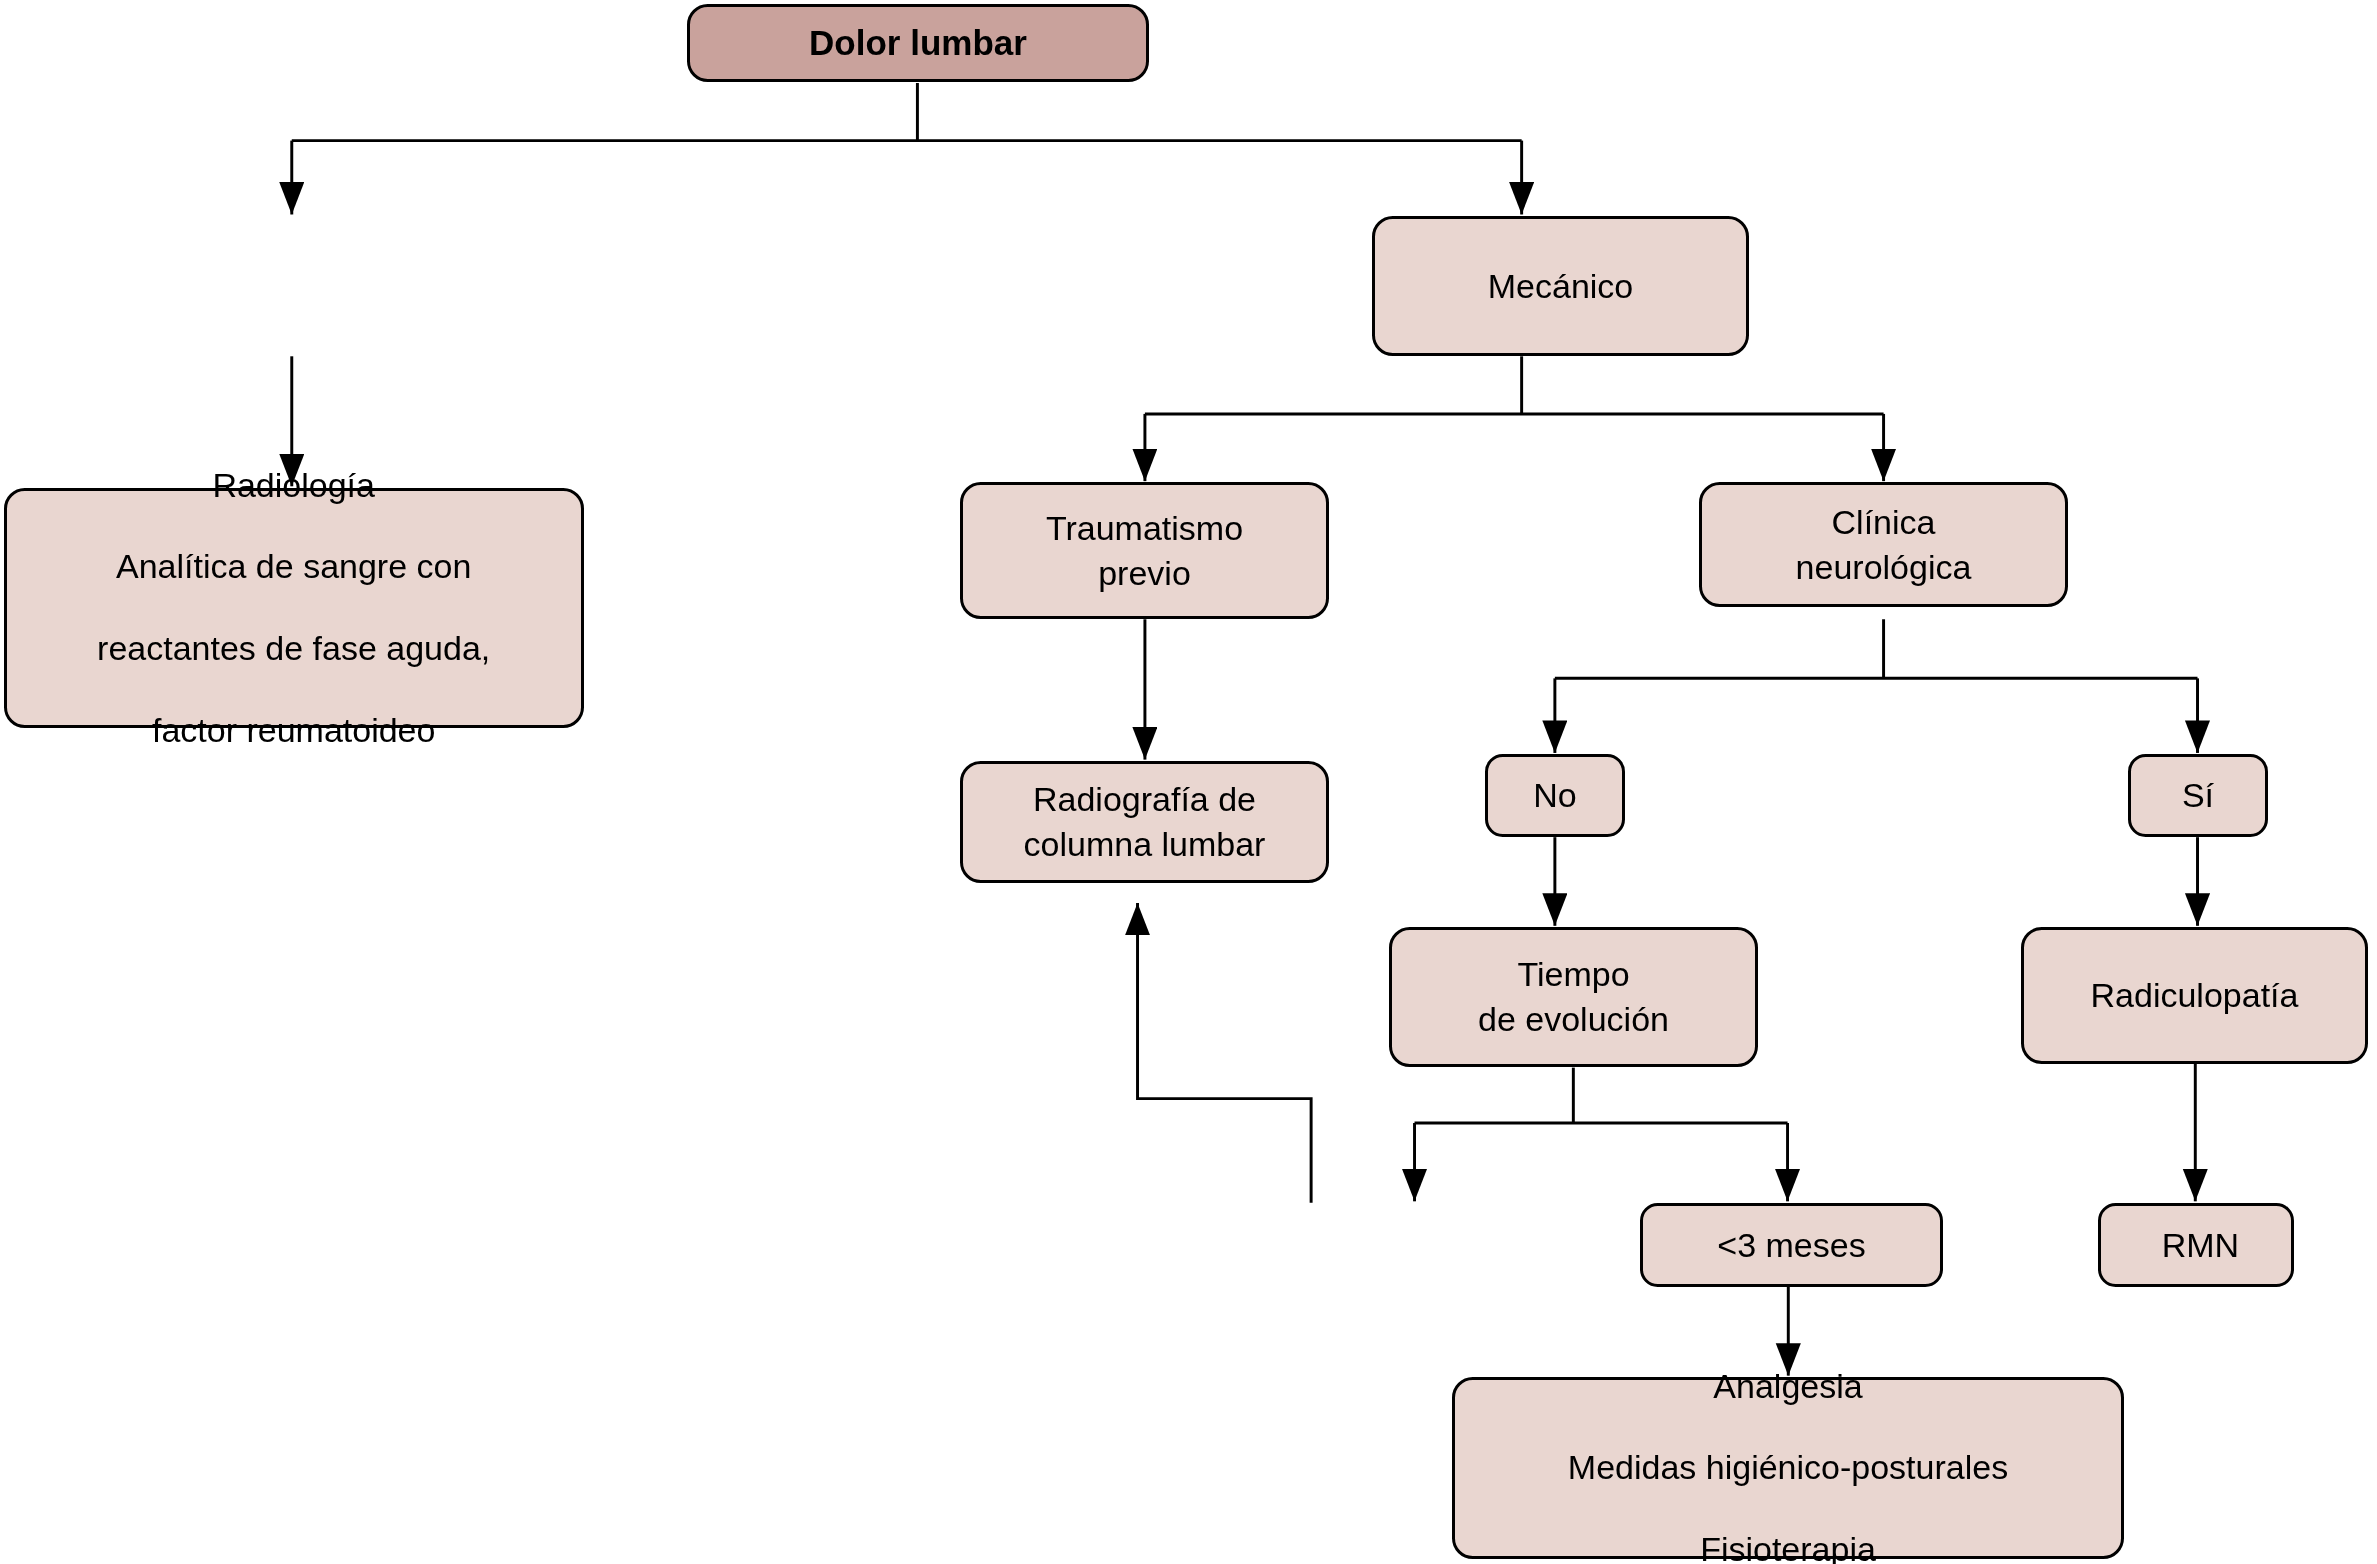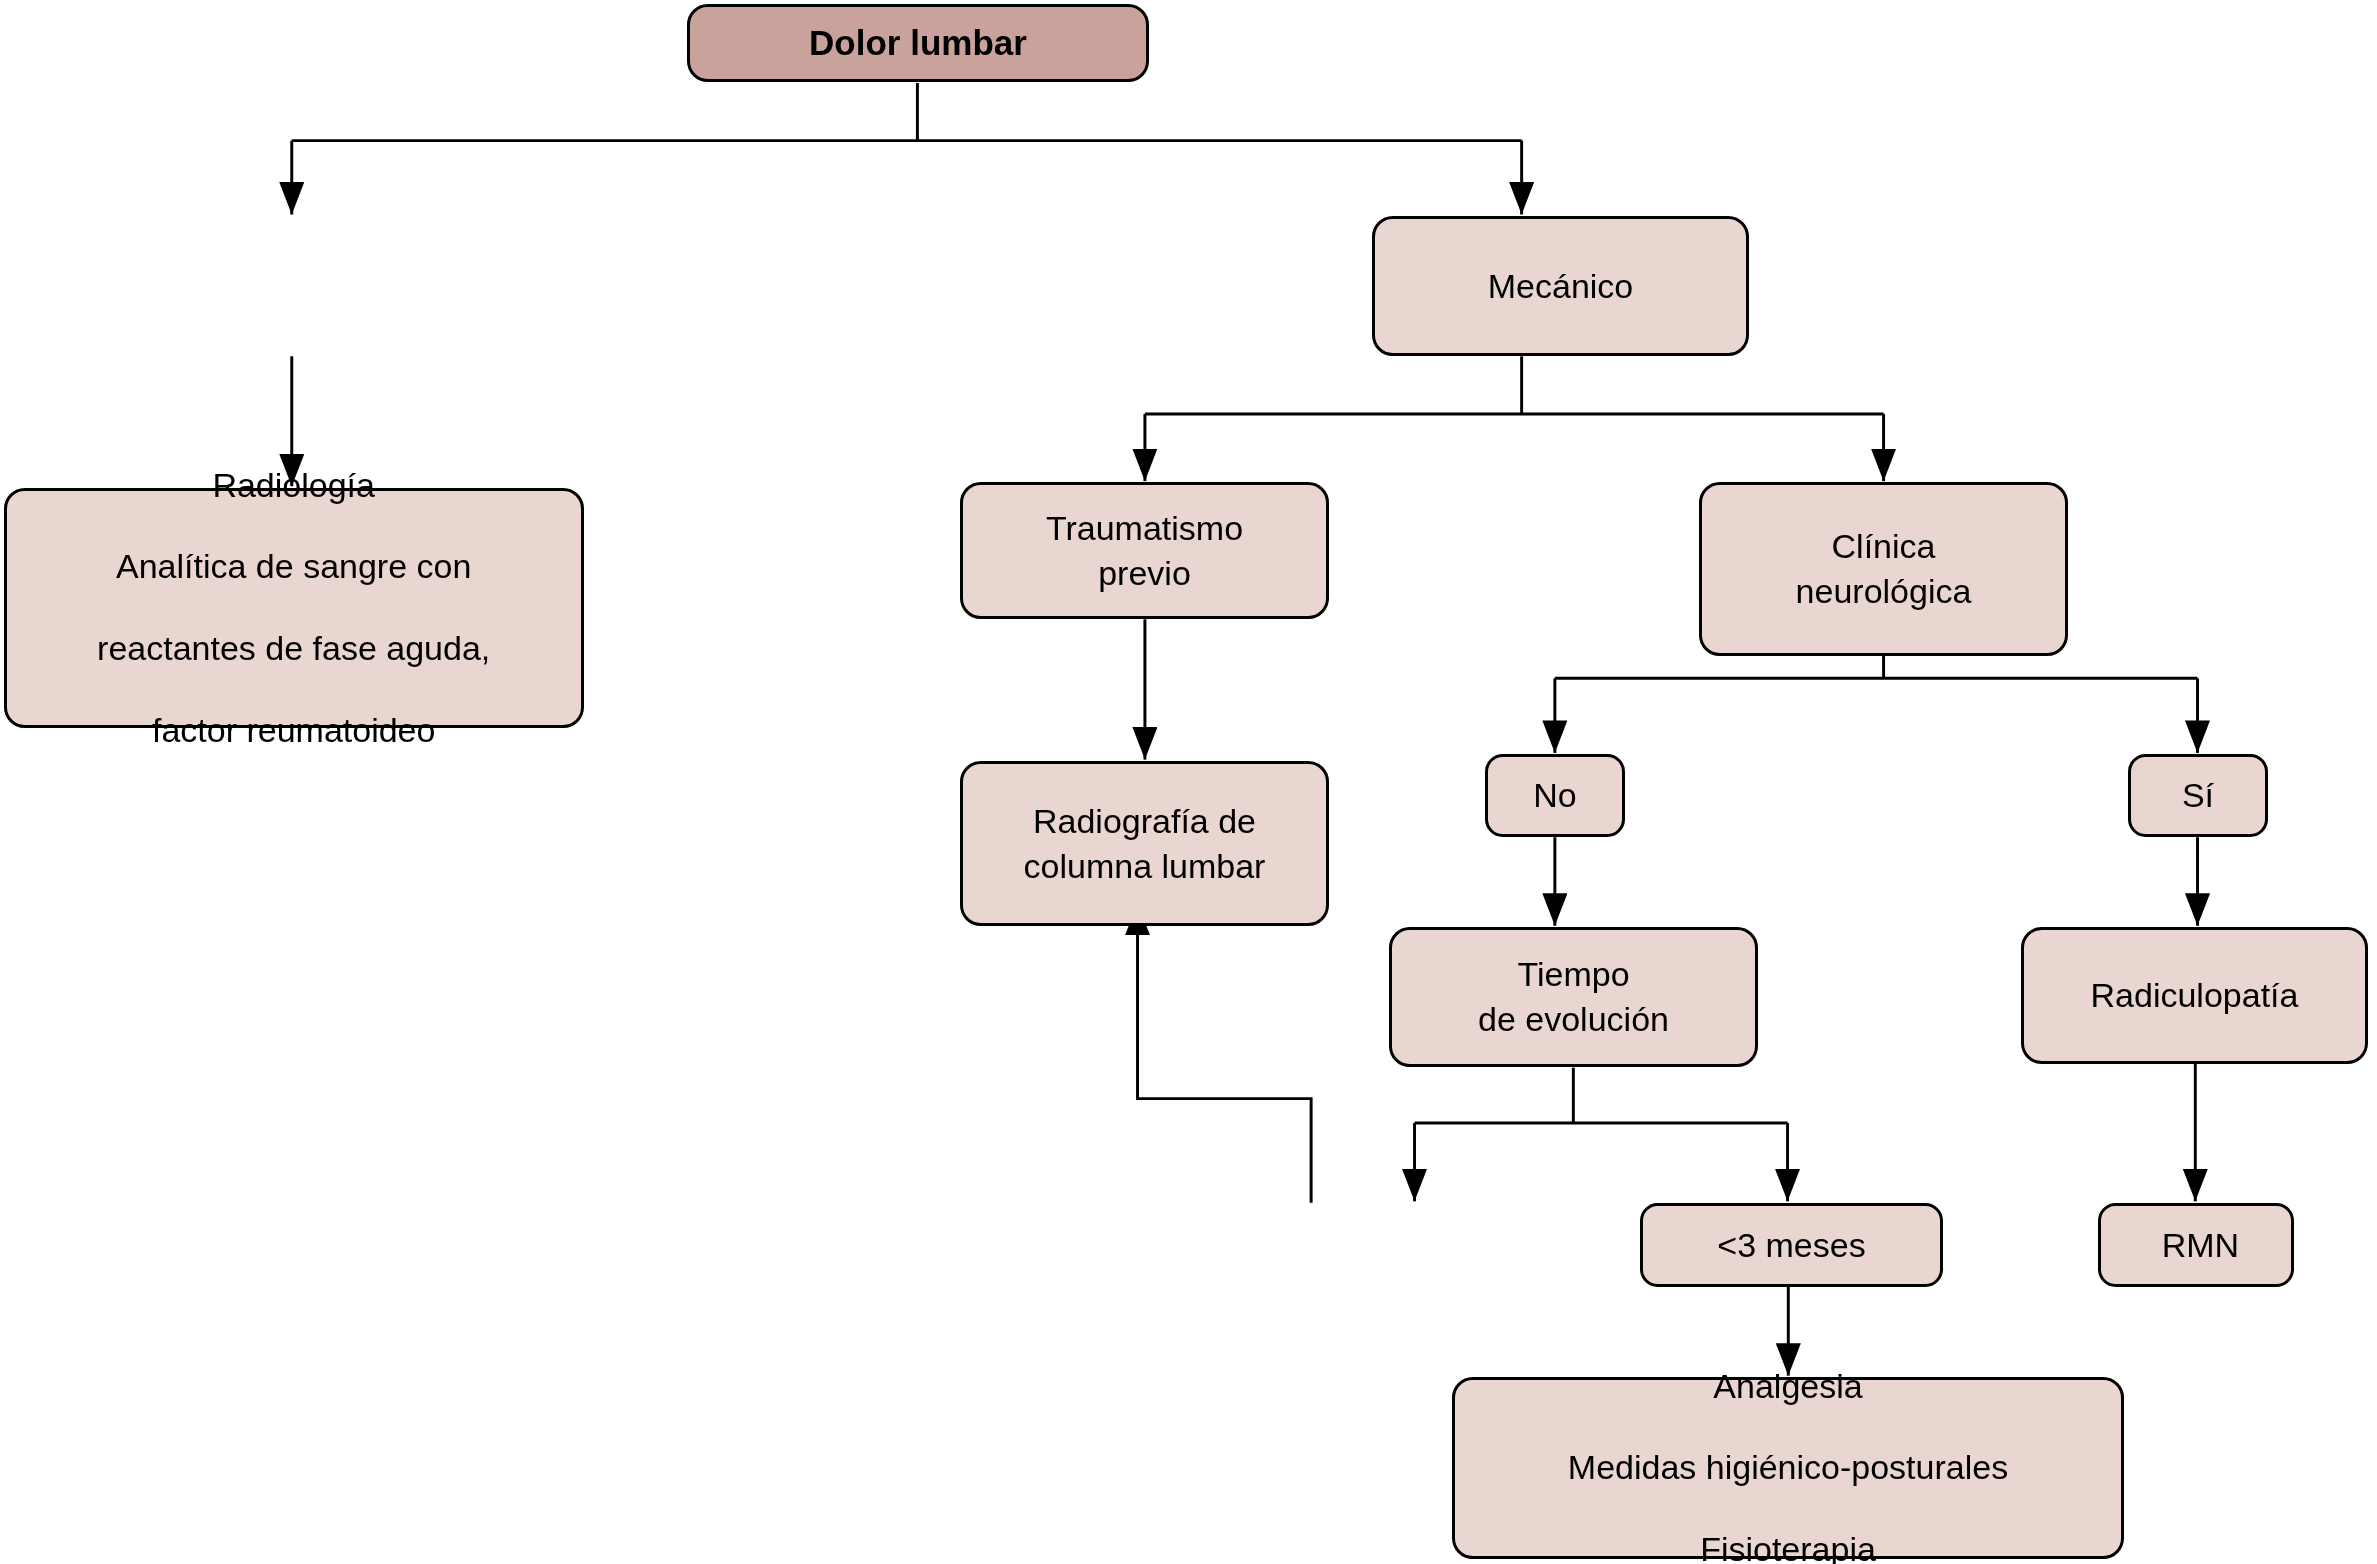--- a/index.html
+++ b/index.html
@@ -92,26 +92,26 @@
     <span>Analítica de sangre con</span>
     <span>reactantes de fase aguda,</span>
     <span>factor reumatoideo</span>
   </div>
 
   <div class="node" style="left:960px;top:482px;width:369px;height:137px;">
     <span>Traumatismo</span>
     <span>previo</span>
   </div>
 
-  <div class="node" style="left:1699px;top:482px;width:369px;height:174px;">
+  <div class="node" style="left:1699px;top:482px;width:369px;height:125px;">
     <span>Clínica</span>
     <span>neurológica</span>
   </div>
 
-  <div class="node" style="left:960px;top:761px;width:369px;height:165px;">
+  <div class="node" style="left:960px;top:761px;width:369px;height:122px;">
     <span>Radiografía de</span>
     <span>columna lumbar</span>
   </div>
 
   <div class="node small" style="left:1485px;top:754px;width:140px;height:83px;">
     <span>No</span>
   </div>
 
   <div class="node small" style="left:2128px;top:754px;width:140px;height:83px;">
     <span>Sí</span>

